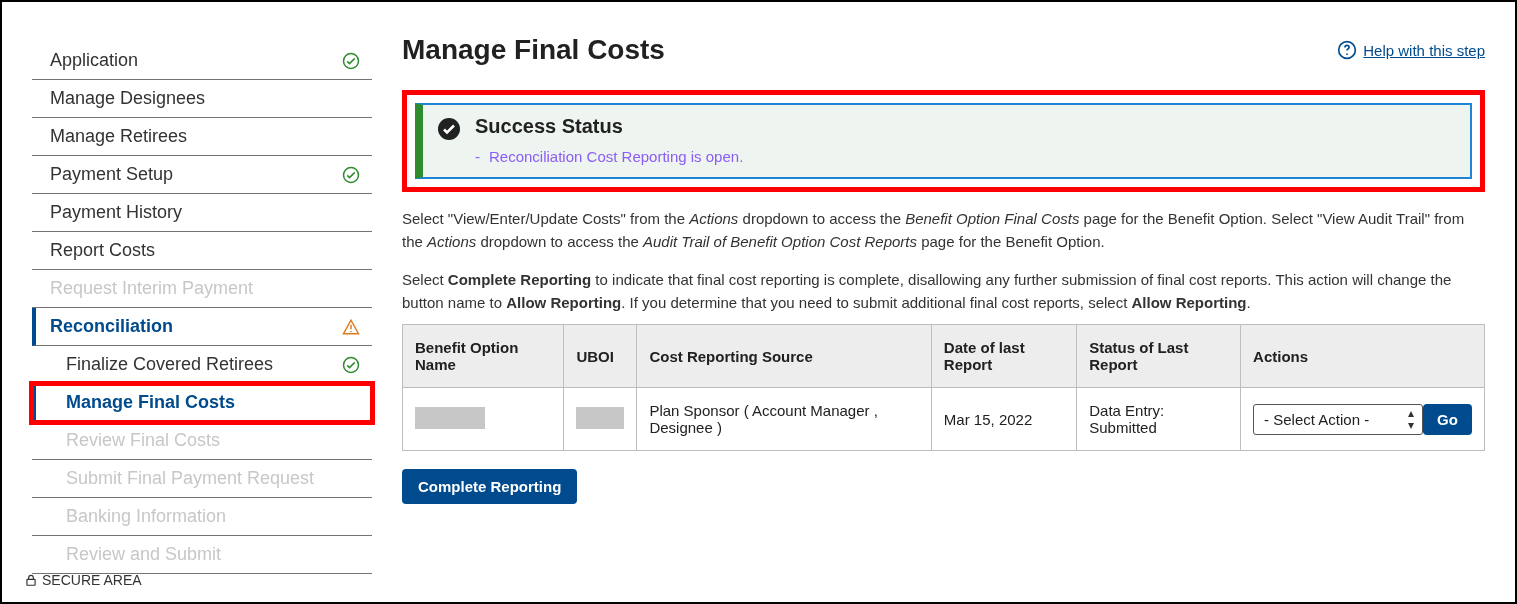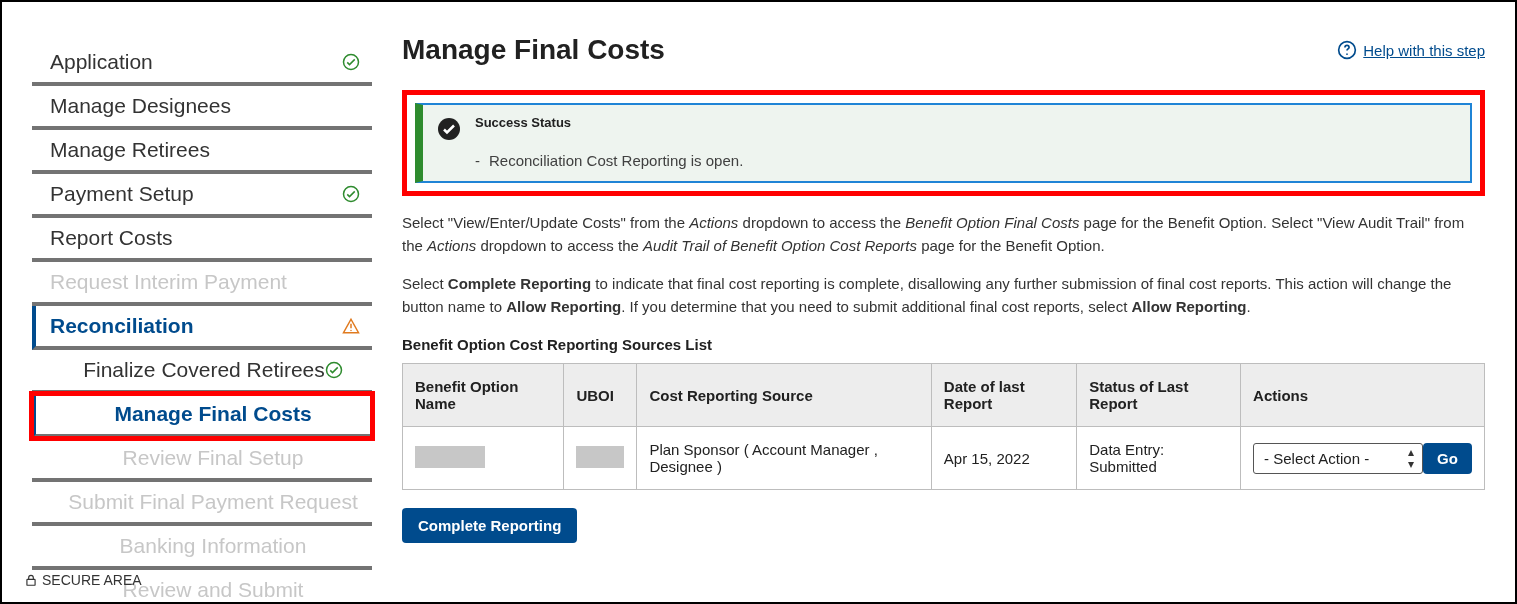--- a/index.html
+++ b/index.html
@@ -23,34 +23,34 @@
     width: 360px;
     flex: 0 0 360px;
     padding: 20px 0 0 20px;
     position: relative;
   }
   .nav-item {
     display: flex;
     align-items: center;
     justify-content: space-between;
     padding: 8px 12px 8px 18px;
-    border-bottom: 4px solid #737373;
-    font-size: 21px;
+    border-bottom: 1px solid #737373;
+    font-size: 18px;
     color: #333;
     cursor: pointer;
     position: relative;
   }
   .nav-item.disabled { color: #c7c7c7; cursor: default; }
   .nav-item.active {
     color: #004b8d;
     font-weight: 700;
     border-left: 4px solid #004b8d;
     padding-left: 14px;
   }
-  .nav-item.sub { padding-left: 34px; justify-content: center; }
+  .nav-item.sub { padding-left: 34px; }
   .nav-item.sub.active { padding-left: 30px; }
   .nav-item.sub.disabled { color: #c7c7c7; }
   .nav-item .status-icon { width: 18px; height: 18px; flex: 0 0 18px; }
   .highlight-red {
     outline: 5px solid #ff0000;
     outline-offset: -2px;
   }
   
   svg { display: block; }
 
@@ -73,22 +73,22 @@
   .success-box {
     border: 2px solid #1f84d6;
     border-left: 8px solid #2e8b2e;
     background: #eef4ef;
     padding: 10px 14px 12px 14px;
     display: flex;
     align-items: flex-start;
     gap: 14px;
   }
   .success-check-icon { width: 24px; height: 24px; flex: 0 0 24px; margin-top: 2px; }
-  .success-title { font-weight: 700; font-size: 13px; color: #212121; }
-  .success-msg { font-size: 15px; color: #404040; margin-top: 22px; padding-left: 14px; position: relative; }
+  .success-title { font-weight: 700; font-size: 20px; color: #212121; }
+  .success-msg { font-size: 15px; color: #8b5cf6; margin-top: 10px; padding-left: 14px; position: relative; }
   .success-msg::before { content: "-"; position: absolute; left: 0; }
 
   .para { font-size: 15px; color: #333; margin-top: 16px; line-height: 1.5; }
   .para em { font-style: italic; }
   .para strong { font-weight: 700; }
 
   .list-title { font-weight: 700; font-size: 15px; margin-top: 18px; }
 
   table {
     width: 100%;
@@ -164,20 +164,23 @@
     <div class="nav-item">
       <span>Payment Setup</span>
       <span class="status-icon">
         <svg viewBox="0 0 24 24" fill="none">
             <circle cx="12" cy="12" r="10" stroke="#2e8b2e" stroke-width="2"></circle>
             <path d="M7 12.5l3 3 7-7" stroke="#2e8b2e" stroke-width="2" fill="none"></path>
           </svg>
       </span>
     </div>
     <div class="nav-item">
+      <span>Payment History</span>
+    </div>
+    <div class="nav-item">
       <span>Report Costs</span>
     </div>
     <div class="nav-item disabled">
       <span>Request Interim Payment</span>
     </div>
     <div class="nav-item active">
       <span>Reconciliation</span>
       <span class="status-icon">
         <svg viewBox="0 0 24 24" fill="none">
             <path d="M12 3 L22 21 L2 21 Z" stroke="#e07a1f" stroke-width="2" fill="none"></path>
@@ -192,21 +195,21 @@
         <svg viewBox="0 0 24 24" fill="none">
             <circle cx="12" cy="12" r="10" stroke="#2e8b2e" stroke-width="2"></circle>
             <path d="M7 12.5l3 3 7-7" stroke="#2e8b2e" stroke-width="2" fill="none"></path>
           </svg>
       </span>
     </div>
     <div class="nav-item sub active highlight-red">
       <span>Manage Final Costs</span>
     </div>
     <div class="nav-item sub disabled">
-      <span>Review Final Setup</span>
+      <span>Review Final Costs</span>
     </div>
     <div class="nav-item sub disabled">
       <span>Submit Final Payment Request</span>
     </div>
     <div class="nav-item sub disabled">
       <span>Banking Information</span>
     </div>
     <div class="nav-item sub disabled">
       <span>Review and Submit</span>
     </div>
@@ -243,39 +246,38 @@
     </div>
 
     <p class="para">
       <span>Select "View/Enter/Update Costs" from the </span><em>Actions</em><span> dropdown to access the </span><em>Benefit Option Final Costs</em><span> page for the Benefit Option. Select "View Audit Trail" from the </span><em>Actions</em><span> dropdown to access the </span><em>Audit Trail of Benefit Option Cost Reports</em><span> page for the Benefit Option.</span>
     </p>
 
     <p class="para">
       <span>Select </span><strong>Complete Reporting</strong><span> to indicate that final cost reporting is complete, disallowing any further submission of final cost reports. This action will change the button name to </span><strong>Allow Reporting</strong><span>. If you determine that you need to submit additional final cost reports, select </span><strong>Allow Reporting</strong><span>.</span>
     </p>
 
-    <div class="list-title">Benefit Option Cost Reporting Sources List</div>
 
     <table>
       <thead>
         <tr>
           <th>Benefit Option Name</th>
           <th>UBOI</th>
           <th>Cost Reporting Source</th>
           <th>Date of last Report</th>
           <th>Status of Last Report</th>
           <th>Actions</th>
         </tr>
       </thead>
       <tbody>
         <tr>
           <td><span class="grey-block"></span></td>
           <td><span class="grey-block small"></span></td>
           <td>Plan Sponsor ( Account Manager , Designee )</td>
-          <td>Apr 15, 2022</td>
+          <td>Mar 15, 2022</td>
           <td>Data Entry: Submitted</td>
           <td>
             <div class="actions-cell-inner">
               <div class="select-wrap">
                 <span>- Select Action -</span>
                 <span class="select-caret">▴<br>▾</span>
               </div>
               <button class="btn small">Go</button>
             </div>
           </td>

